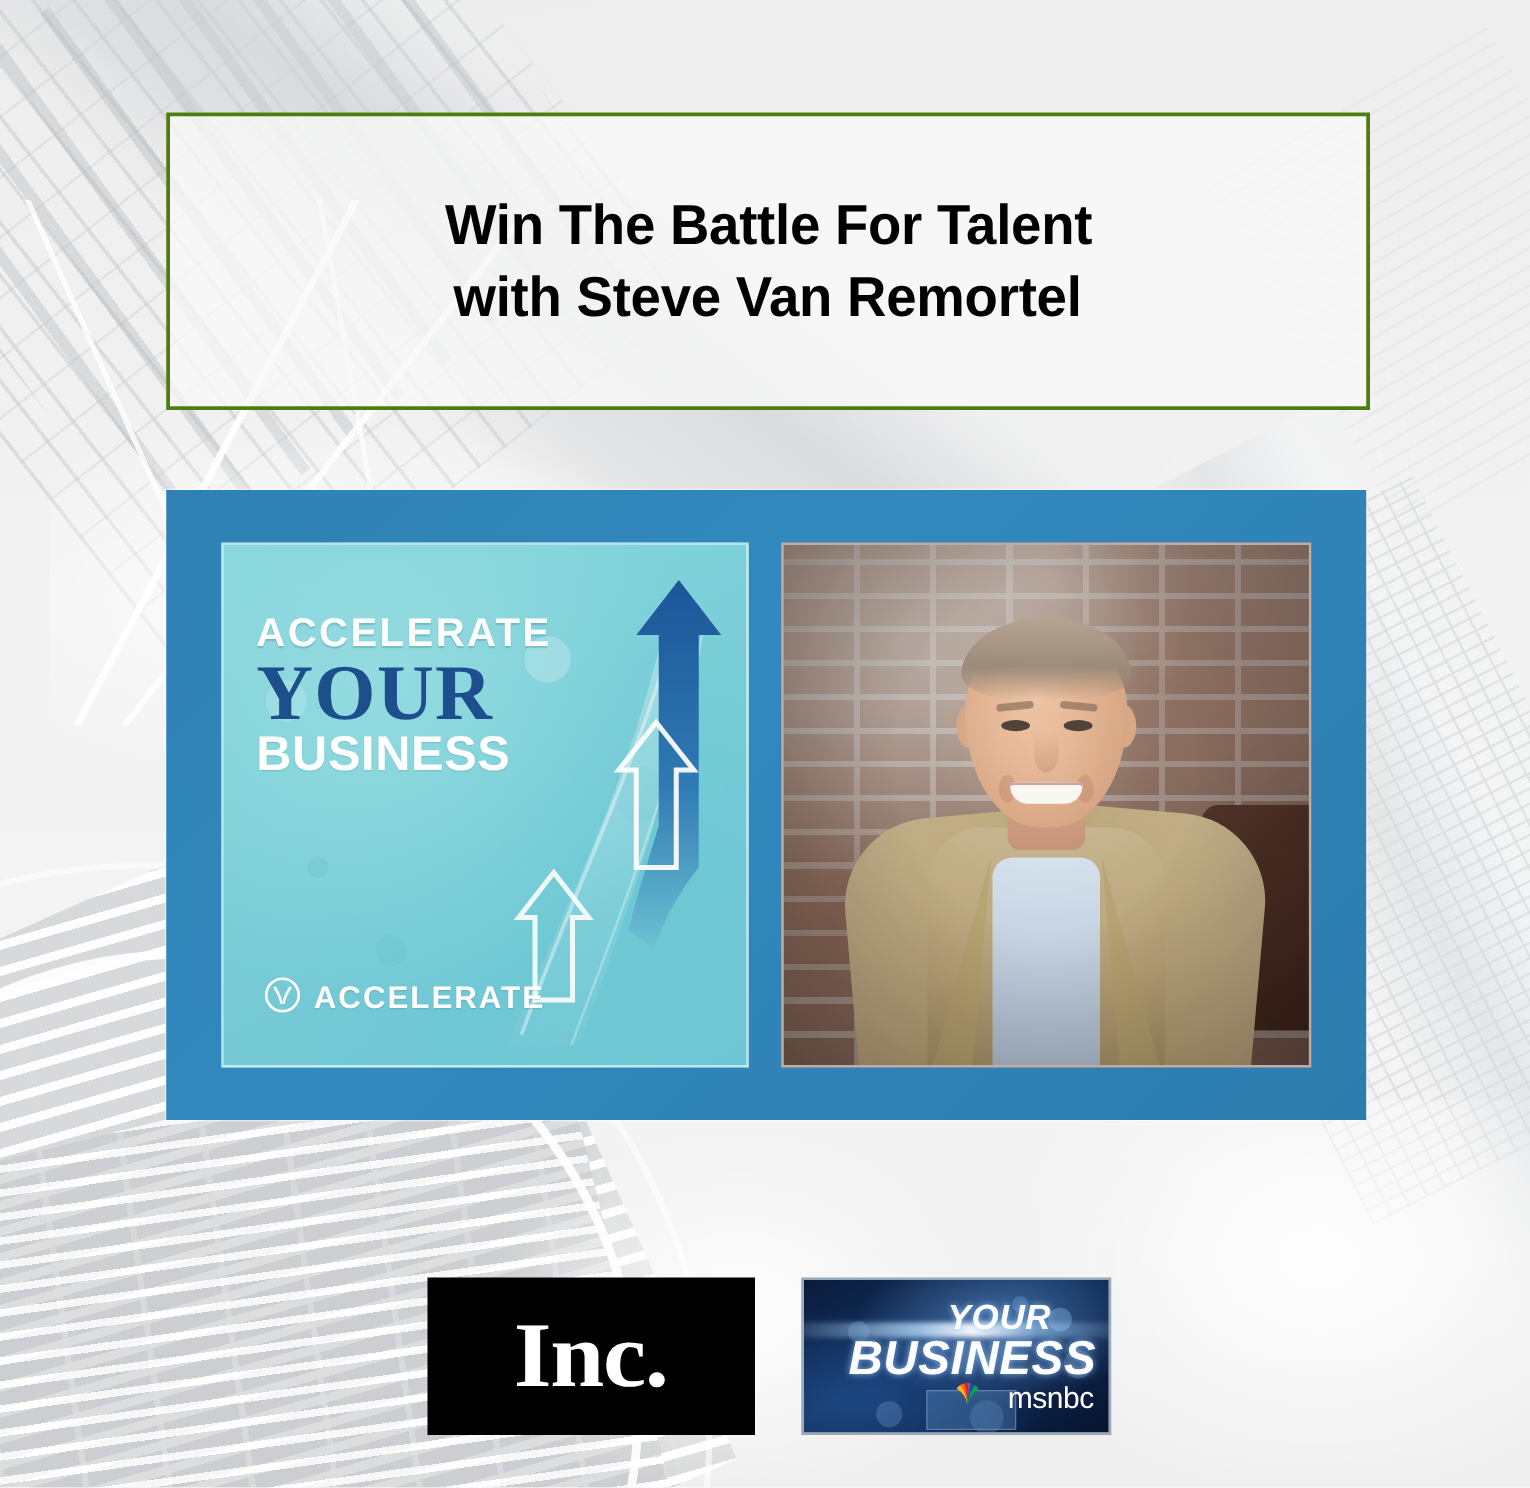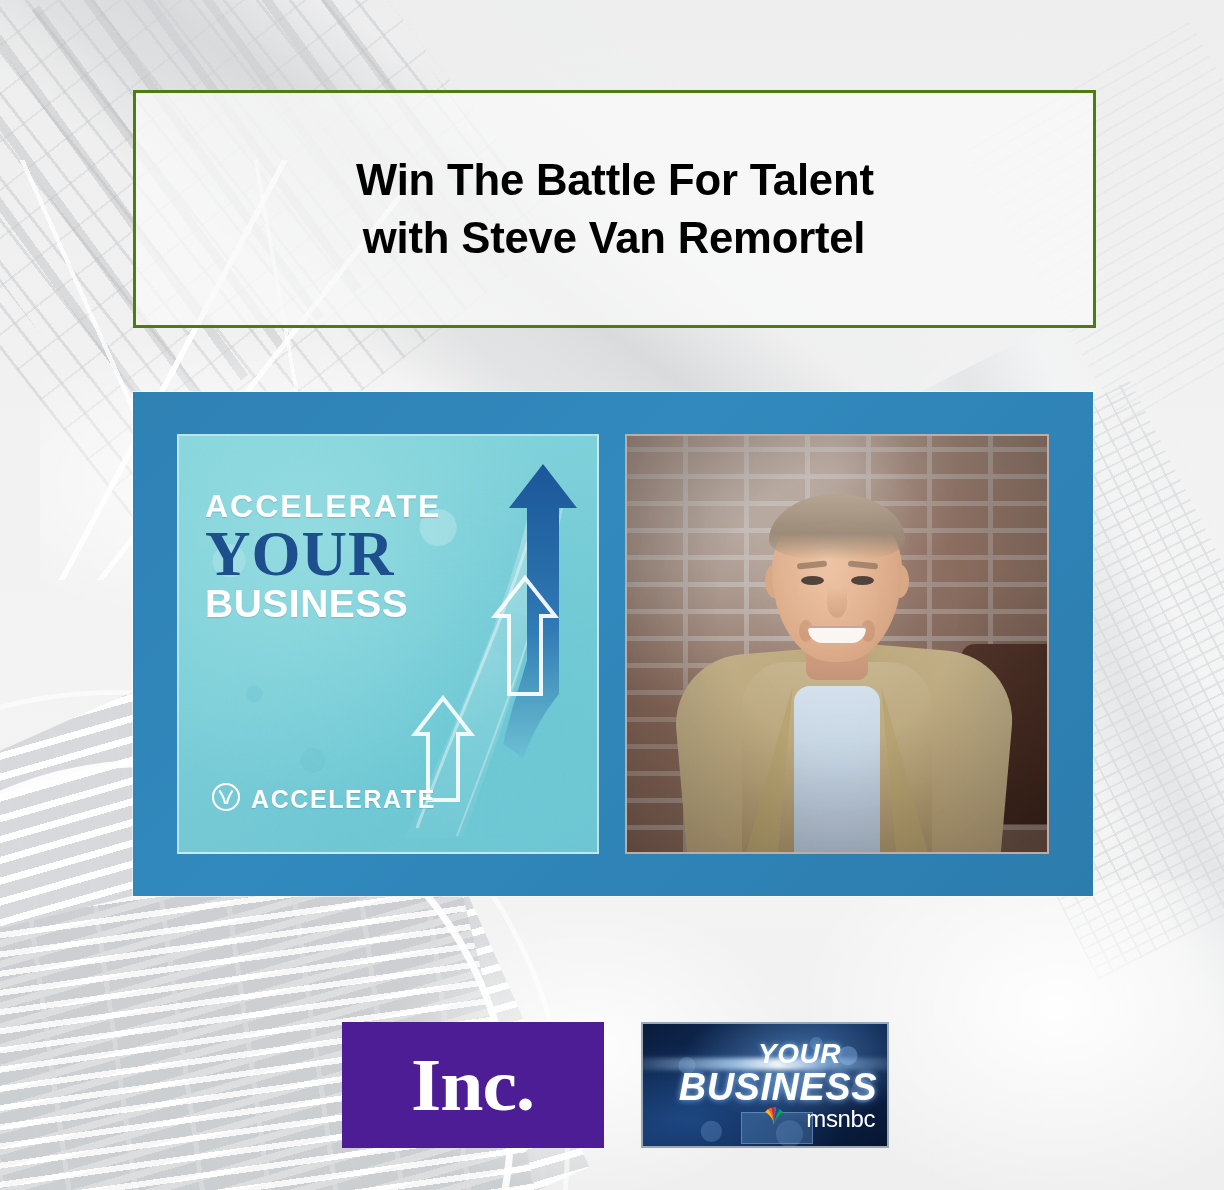--- a/index.html
+++ b/index.html
@@ -469,21 +469,21 @@
     font-size: 35px;
     letter-spacing: 1.2px;
     white-space: nowrap;
   }
 
   
   #inc-logo {
     position: absolute;
     left: 342px; top: 1022px;
     width: 262px; height: 126px;
-    background: #4c1d95;
+    background: #000000;
     display: flex;
     align-items: center;
     justify-content: center;
   }
   .inc-word {
     color: #ffffff;
     font-family: "Liberation Serif", serif;
     font-weight: bold;
     font-size: 74px;
     line-height: 1;

